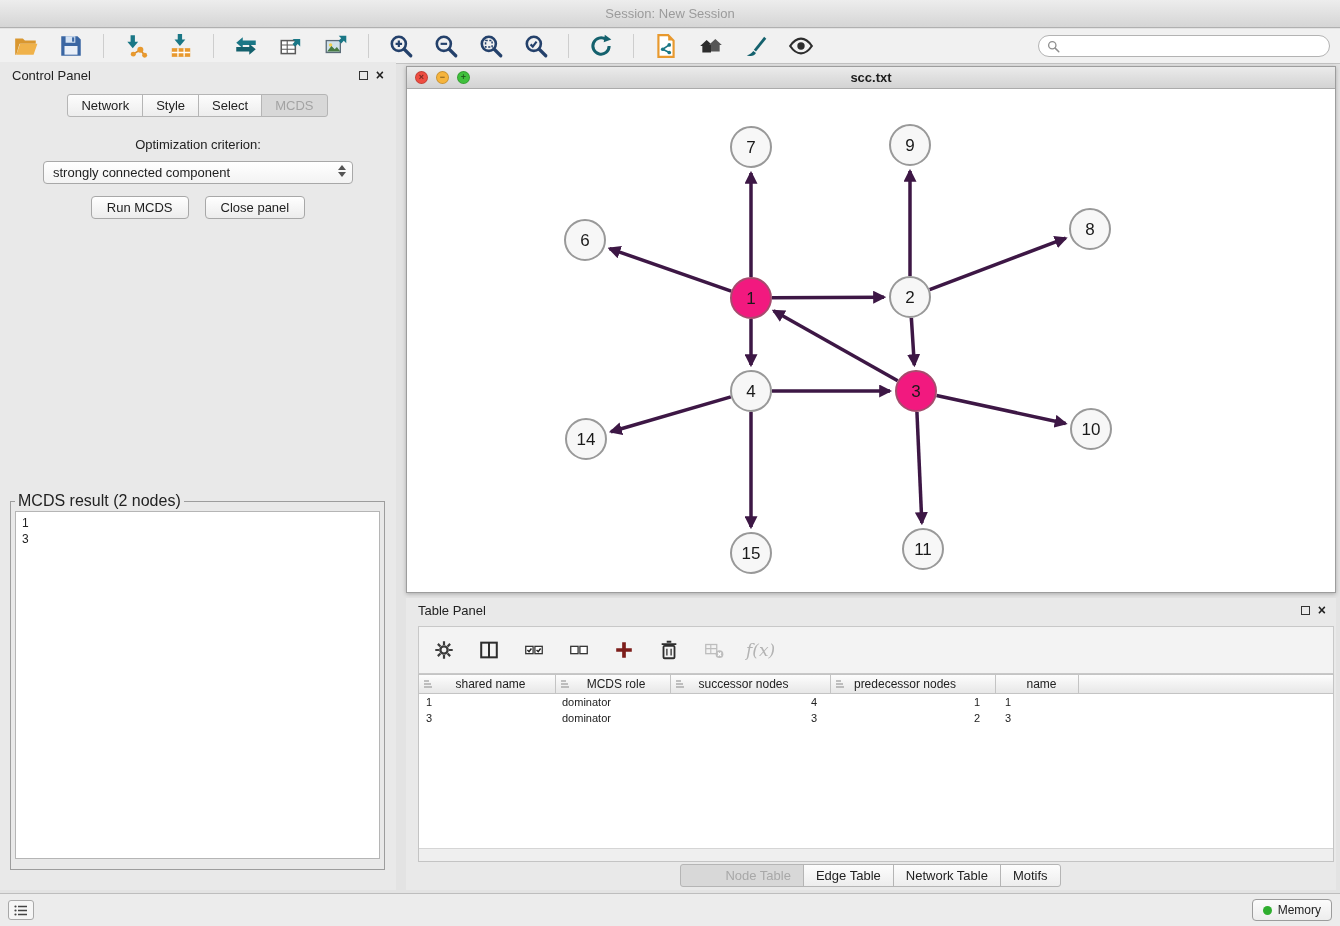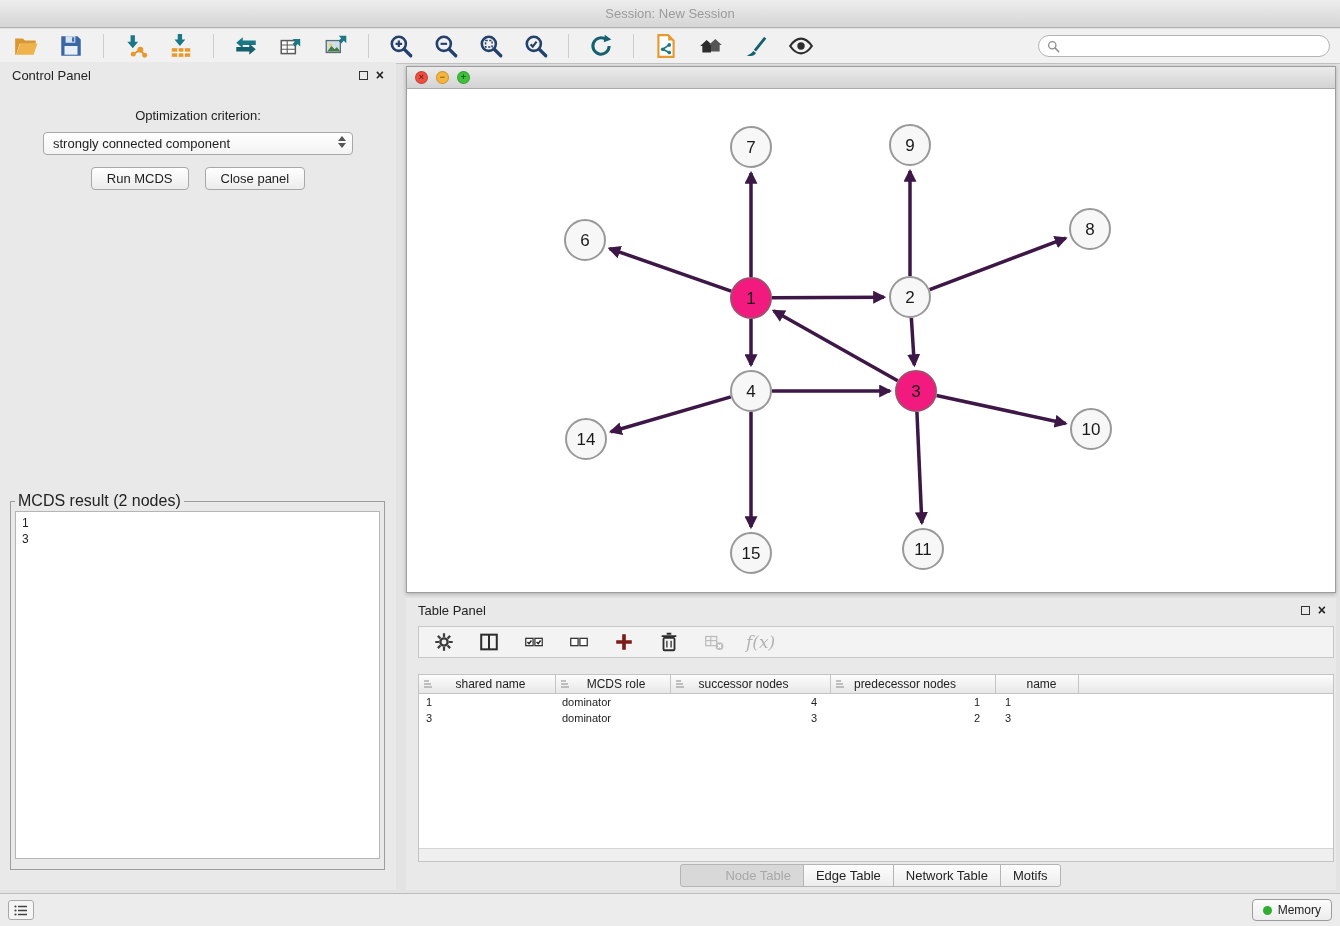--- a/index.html
+++ b/index.html
@@ -58,21 +58,21 @@
   .light.yellow{background:#f6b43c;}
   .light.green{background:#3fc03c;}
   .nw-title{width:100%;text-align:center;font-size:13px;font-weight:bold;color:#1c1c1c;}
   .nw-canvas{position:relative;width:928px;height:503px;background:#fff;}
   .graph{width:928px;height:503px;display:block;}
   .graph text{font-family:"Liberation Sans",sans-serif;}
 
   
   .table-panel{position:absolute;left:406px;top:598px;width:930px;height:292px;background:#e9e9e9;}
   .tp-header{height:24px;display:flex;align-items:center;padding:0 10px 0 12px;}
-  .tp-toolbar{position:absolute;left:12px;top:28px;width:916px;height:32px;background:#f3f3f3;
+  .tp-toolbar{position:absolute;left:12px;top:28px;width:916px;height:48px;background:#f3f3f3;
     border:1px solid #c8c8c8;display:flex;align-items:center;gap:19px;padding:0 12px;}
   .tp-toolbar .tb-btn{width:26px;height:26px;}
   .tp-toolbar .tb-btn svg{width:22px;height:22px;}
   .fx-label{font-family:"DejaVu Serif",serif;font-style:italic;font-size:17px;color:#b3b3b3;}
   .table-region{position:absolute;left:12px;top:76px;width:916px;height:188px;background:#fff;border:1px solid #c4c4c4;}
   .thead{display:flex;height:19px;background:linear-gradient(#fdfdfd,#e7e7e7);border-bottom:1px solid #c4c4c4;}
   .th{position:relative;display:flex;align-items:center;justify-content:center;font-size:12px;
     border-right:1px solid #c4c4c4;height:100%;}
   .th .sort-ic{position:absolute;left:4px;top:4px;}
   .th.filler{flex:1;border-right:none;}
@@ -236,20 +236,26 @@
 </div>
 
 <div class="control-panel">
   <div class="cp-header">
     <span>Control Panel</span>
     <span class="panel-btns">
       <span><span class="float-square"></span></span>
       <span class="x-btn">×</span>
     </span>
   </div>
+  <div class="cp-tabs">
+    <span class="cp-tab">Network</span>
+    <span class="cp-tab">Style</span>
+    <span class="cp-tab">Select</span>
+    <span class="cp-tab selected">MCDS</span>
+  </div>
   <div class="opt-label">Optimization criterion:</div>
   <div class="dropdown">
     <span>strongly connected component</span>
     <span class="stepper">
         <span class="tri-up"></span>
         <span class="tri-down"></span>
       </span>
   </div>
   <div class="cp-buttons">
     <span class="btn">Run MCDS</span>
@@ -264,20 +270,21 @@
   </fieldset>
 </div>
 
 <div class="network-window">
   <div class="nw-titlebar">
     <span class="traffic">
       <span class="light red">×</span>
       <span class="light yellow">−</span>
       <span class="light green">+</span>
     </span>
+    <span class="nw-title">scc.txt</span>
   </div>
   <div class="nw-canvas">
     <svg class="graph" viewBox="0 0 928 503" id="graph-svg">
         <defs>
           <marker id="arrow" viewBox="0 0 12 12" refX="10" refY="6" markerWidth="13" markerHeight="13" markerUnits="userSpaceOnUse" orient="auto">
             <path d="M0,0 L12,6 L0,12 z" fill="#3d1745"></path>
           </marker>
         </defs>
         <line x1="344" y1="188" x2="344" y2="84" stroke="#3d1745" stroke-width="3.5" marker-end="url(#arrow)"></line>
         <line x1="324.1752536154717" y1="202.07328138371903" x2="202.54492409513023" y2="159.5759373344431" stroke="#3d1745" stroke-width="3.5" marker-end="url(#arrow)"></line>

